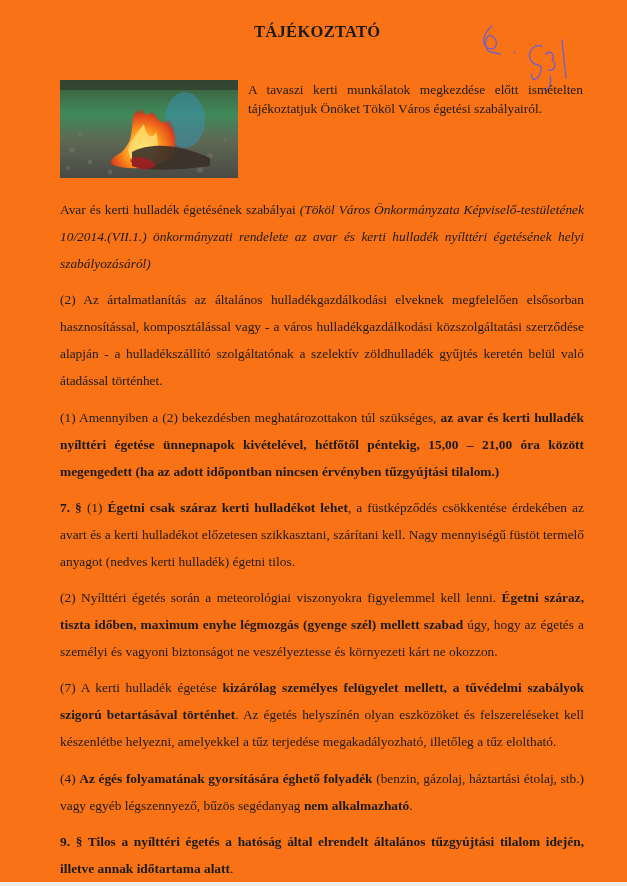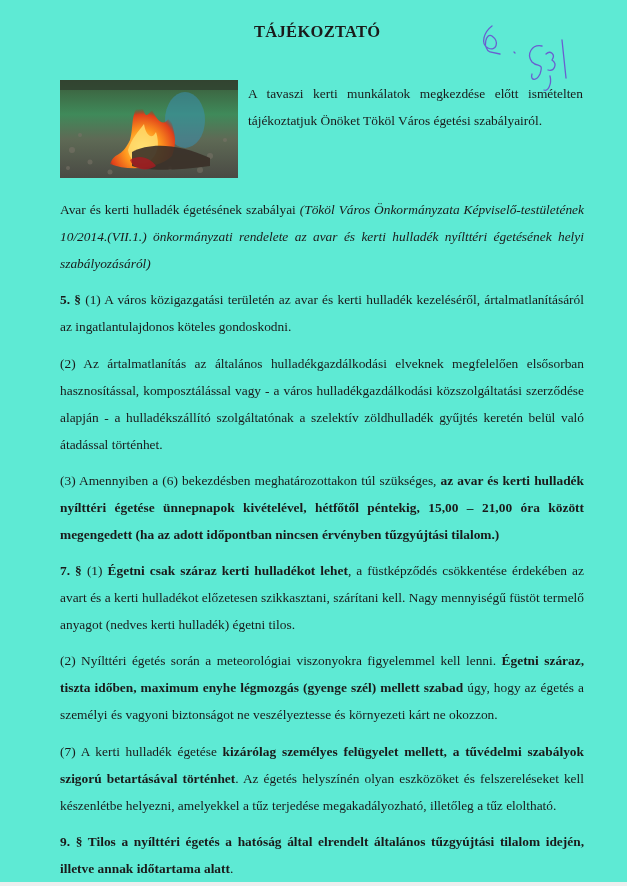--- a/index.html
+++ b/index.html
@@ -1,23 +1,23 @@
 <!DOCTYPE html>
 <html><head>
 <meta charset="utf-8">
 <style>
   html, body { margin: 0; padding: 0; background: #ffffff; }
   body { width: 627px; height: 886px; position: relative; overflow: hidden;
          font-family: "Liberation Serif", "DejaVu Serif", serif; color: #1a1a1a; }
-  .page { position: absolute; left: 0; top: 0; width: 627px; height: 882px; background: #5eead4; }
+  .page { position: absolute; left: 0; top: 0; width: 627px; height: 882px; background: #f97316; }
   .bottom-strip { position: absolute; left: 0; top: 882px; width: 627px; height: 4px; background: #eeeeee; }
   .title { position: absolute; left: 254px; top: 22px; font-size: 16.5px; font-weight: bold; letter-spacing: 0.3px; }
   .signature { position: absolute; left: 470px; top: 18px; width: 120px; height: 80px; }
   .photo { position: absolute; left: 60px; top: 80px; width: 178px; height: 98px; overflow: hidden; }
-  .intro { position: absolute; left: 248px; top: 80px; width: 335px; font-size: 13.4px; line-height: 27px; text-align: justify; }
+  .intro { position: absolute; left: 248px; top: 80px; width: 335px; font-size: 13.4px; line-height: 19px; text-align: justify; }
   .body-text { position: absolute; left: 60px; top: 196px; width: 524px; font-size: 13.4px; line-height: 27px; }
   .body-text p { margin: 0 0 9.3px 0; text-align: justify; }
   .body-text b { font-weight: bold; }
   .body-text i { font-style: italic; }
 </style>
 </head>
 <body>
 
 <div class="page">
 
@@ -69,24 +69,24 @@
       <path d="M72 72 C90 62, 120 64, 150 78 L150 86 C120 90, 90 92, 72 86 Z" fill="#3a3028" opacity="0.9"></path>
       <path d="M70 80 C80 74, 90 78, 96 86 C86 92, 74 90, 70 80 Z" fill="#b01820" opacity="0.75"></path>
     </svg>
   </div>
 
   <div class="intro">A tavaszi kerti munkálatok megkezdése előtt ismételten tájékoztatjuk Önöket Tököl Város égetési szabályairól.</div>
 
   <div class="body-text">
     <p><span>Avar és kerti hulladék égetésének szabályai </span><i>(Tököl Város Önkormányzata Képviselő-testületének 10/2014.(VII.1.) önkormányzati rendelete az avar és kerti hulladék nyílttéri égetésének helyi szabályozásáról)</i></p>
     <div id="paragraphs">
-        <p><b>5. §</b><span> (1) A város közigazgatási területén az avar és kerti hulladék kezeléséről, ártalmatlanításáról az ingatlantulajdonos köteles gondoskodni.</span></p>
         <p><span>(2) Az ártalmatlanítás az általános hulladékgazdálkodási elveknek megfelelően elsősorban hasznosítással, komposztálással vagy - a város hulladékgazdálkodási közszolgáltatási szerződése alapján - a hulladékszállító szolgáltatónak a szelektív zöldhulladék gyűjtés keretén belül való átadással történhet.</span></p>
-        <p><span>(3) Amennyiben a (6) bekezdésben meghatározottakon túl szükséges, </span><b>az avar és kerti hulladék nyílttéri égetése ünnepnapok kivételével, hétfőtől péntekig, 15,00 – 21,00 óra között megengedett (ha az adott időpontban nincsen érvényben tűzgyújtási tilalom.)</b></p>
+        <p><span>(1) Amennyiben a (2) bekezdésben meghatározottakon túl szükséges, </span><b>az avar és kerti hulladék nyílttéri égetése ünnepnapok kivételével, hétfőtől péntekig, 15,00 – 21,00 óra között megengedett (ha az adott időpontban nincsen érvényben tűzgyújtási tilalom.)</b></p>
         <p><b>7. §</b><span> (1) </span><b>Égetni csak száraz kerti hulladékot lehet</b><span>, a füstképződés csökkentése érdekében az avart és a kerti hulladékot előzetesen szikkasztani, szárítani kell. Nagy mennyiségű füstöt termelő anyagot (nedves kerti hulladék) égetni tilos.</span></p>
         <p><span>(2) Nyílttéri égetés során a meteorológiai viszonyokra figyelemmel kell lenni. </span><b>Égetni száraz, tiszta időben, maximum enyhe légmozgás (gyenge szél) mellett szabad</b><span> úgy, hogy az égetés a személyi és vagyoni biztonságot ne veszélyeztesse és környezeti kárt ne okozzon.</span></p>
         <p><span>(7) A kerti hulladék égetése </span><b>kizárólag személyes felügyelet mellett, a tűvédelmi szabályok szigorú betartásával történhet</b><span>. Az égetés helyszínén olyan eszközöket és felszereléseket kell készenlétbe helyezni, amelyekkel a tűz terjedése megakadályozható, illetőleg a tűz eloltható.</span></p>
+        <p><span>(4) </span><b>Az égés folyamatának gyorsítására éghető folyadék</b><span> (benzin, gázolaj, háztartási étolaj, stb.) vagy egyéb légszennyező, bűzös segédanyag </span><b>nem alkalmazható</b><span>.</span></p>
         <p><b>9. § Tilos a nyílttéri égetés a hatóság által elrendelt általános tűzgyújtási tilalom idején, illetve annak időtartama alatt</b><span>.</span></p>
       </div>
   </div>
 
   <div class="bottom-strip"></div>
 </div>
 
 </body></html>

